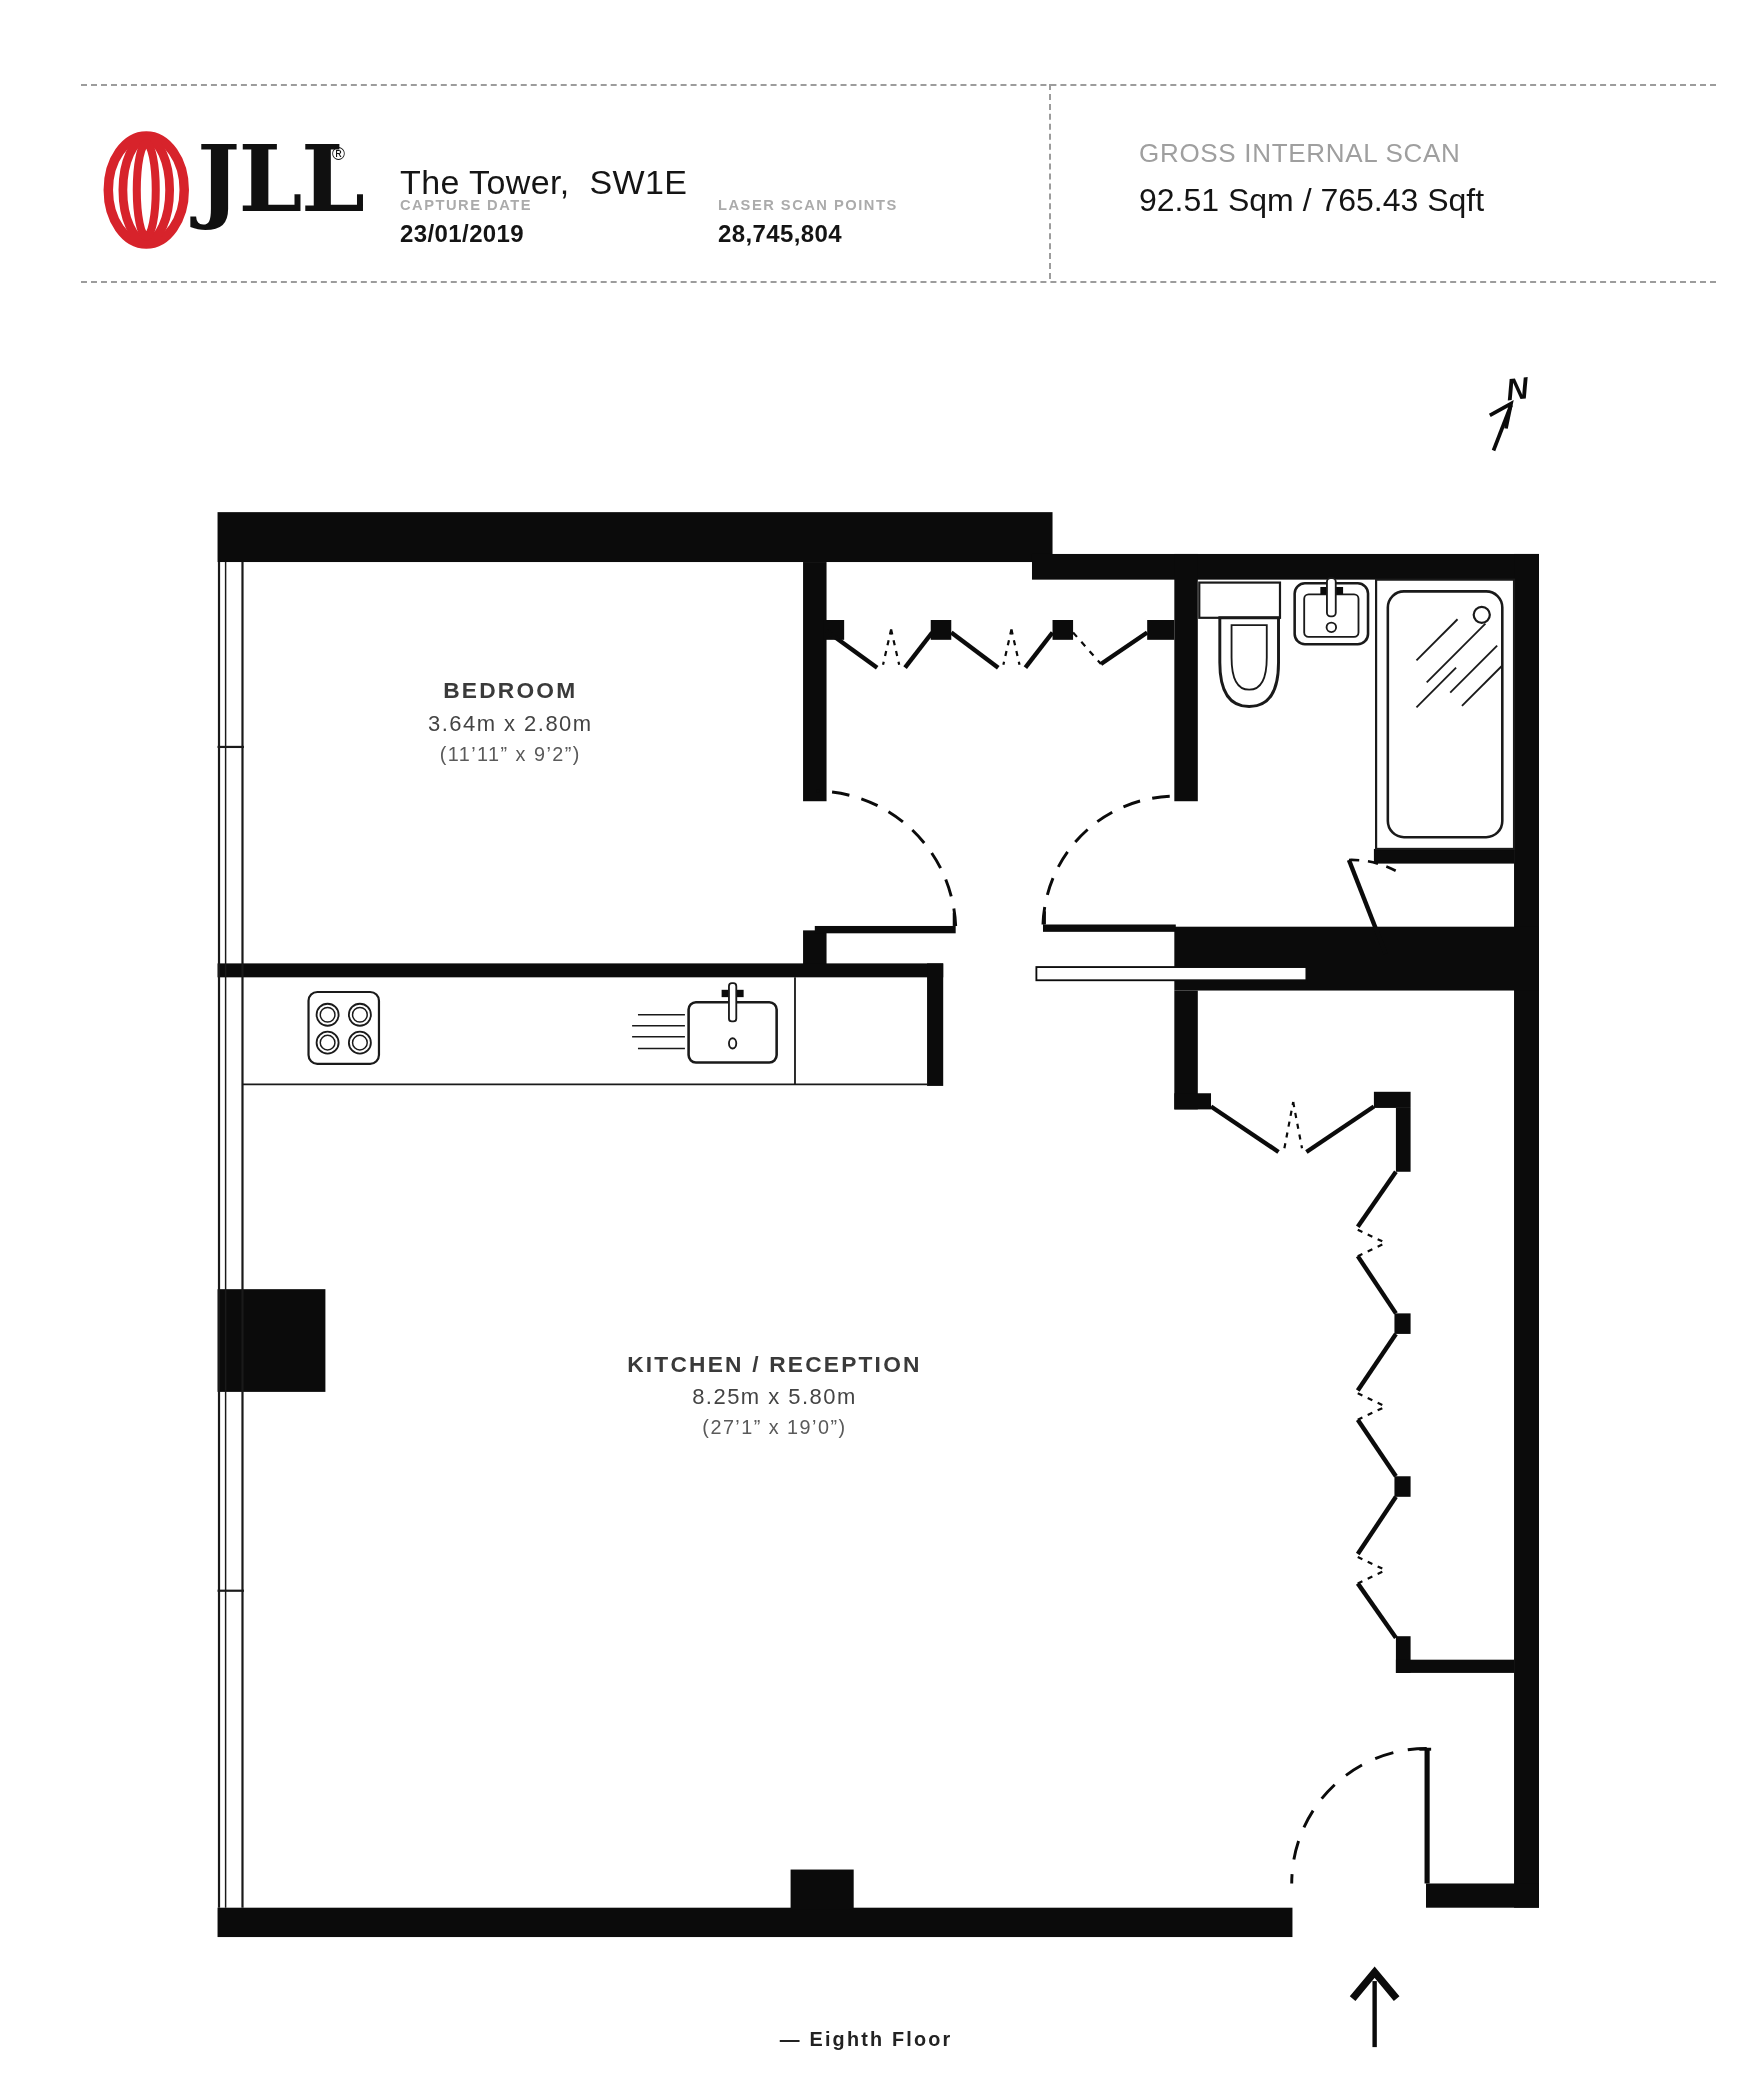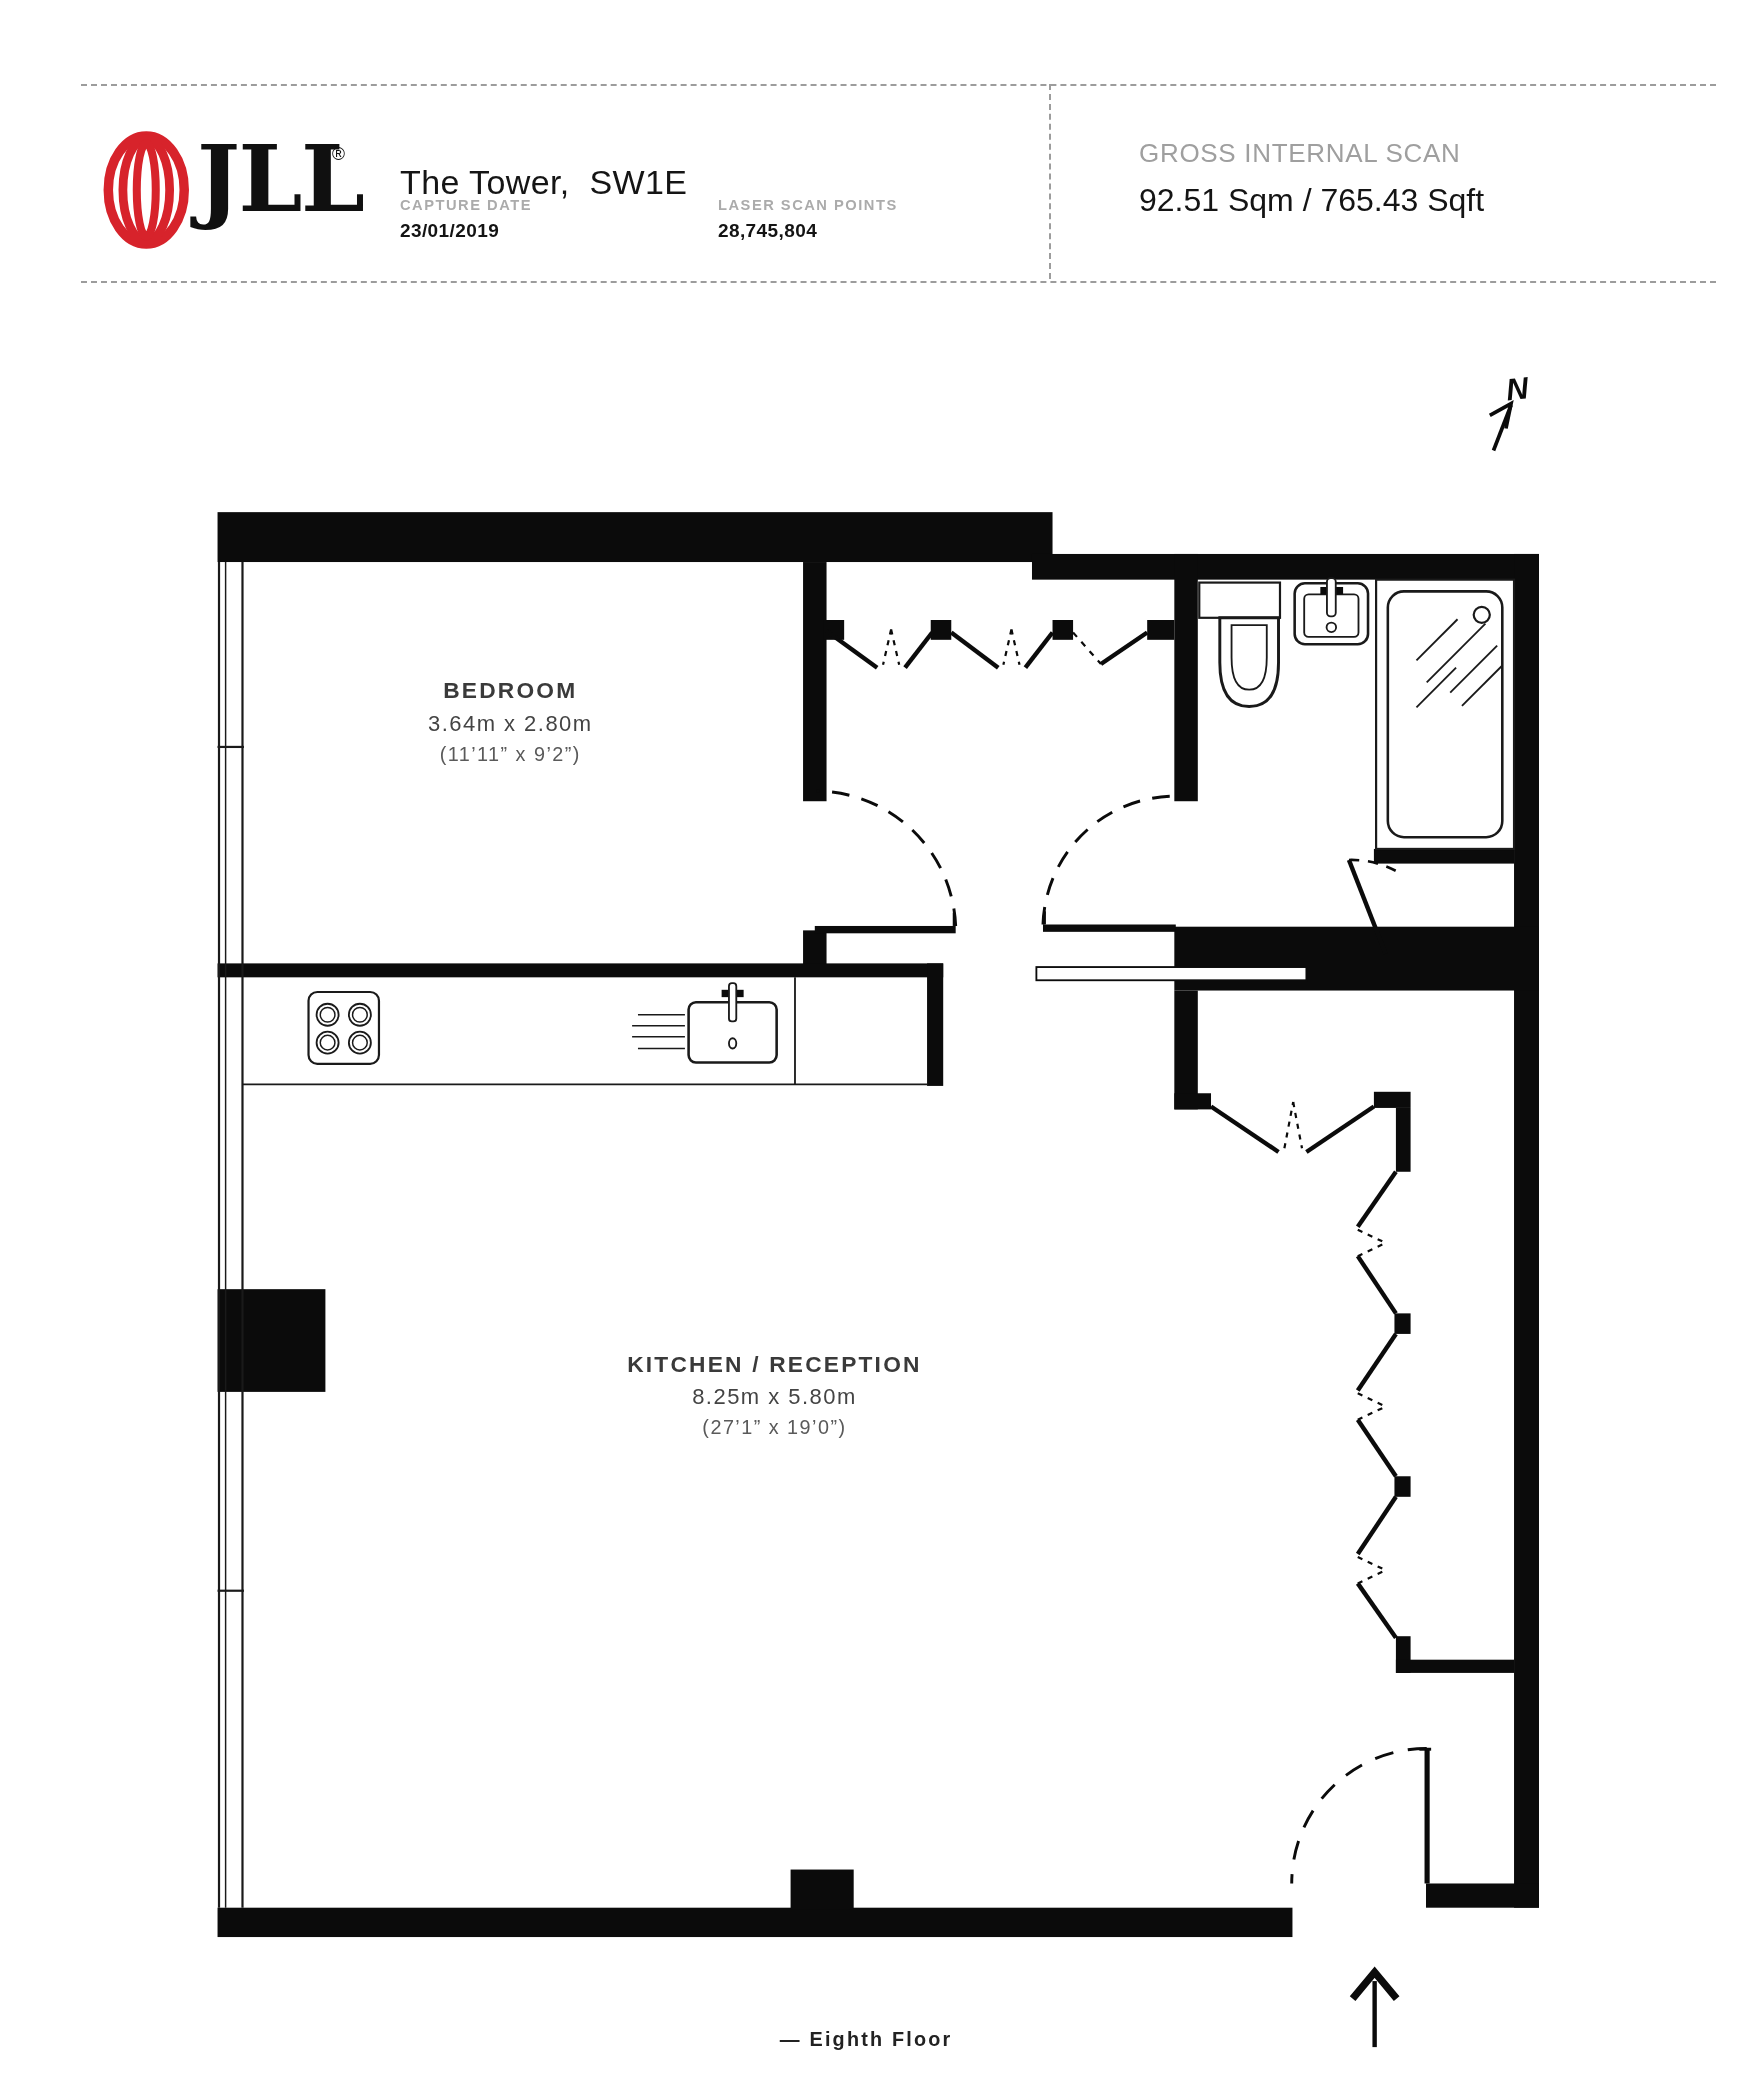--- a/index.html
+++ b/index.html
@@ -9,21 +9,21 @@
   .hdr-box{position:absolute;left:81px;top:84px;width:1635px;height:195px;
     border-top:2.2px dashed #9c9c9c;border-bottom:2.2px dashed #9c9c9c;}
   .hdr-divider{position:absolute;left:1049px;top:84px;height:195px;width:0;
     border-left:2.2px dashed #9c9c9c;}
   .logo-mark{position:absolute;left:101px;top:129px;}
   .logo-text{position:absolute;left:197px;top:134px;font-family:"DejaVu Serif",serif;
     font-weight:bold;font-size:91px;line-height:1;color:#101010;letter-spacing:-1.5px;}
   .logo-reg{position:absolute;left:332px;top:144px;font-size:17.6px;color:#101010;}
   .title{position:absolute;left:400px;top:134px;font-size:34px;font-weight:normal;color:#151515;white-space:pre;letter-spacing:0.4px;margin-top:29px;}
   .meta-label{position:absolute;top:197px;font-size:14.7px;font-weight:bold;letter-spacing:1.5px;color:#ababab;text-align:center;}
-  .meta-value{position:absolute;top:220px;font-size:19px;font-weight:bold;color:#141414;letter-spacing:0.4px;}
+  .meta-value{position:absolute;top:220px;font-size:24px;font-weight:bold;color:#141414;letter-spacing:0.4px;}
   .gia-label{position:absolute;left:1139px;top:138px;font-size:26px;color:#9f9f9f;letter-spacing:0.7px;}
   .gia-value{position:absolute;left:1139px;top:182px;font-size:32px;color:#141414;}
   .plan-svg{position:absolute;left:0;top:0;}
 </style>
 </head>
 <body>
 
 <div class="page">
 
   <div class="hdr-box"></div>

